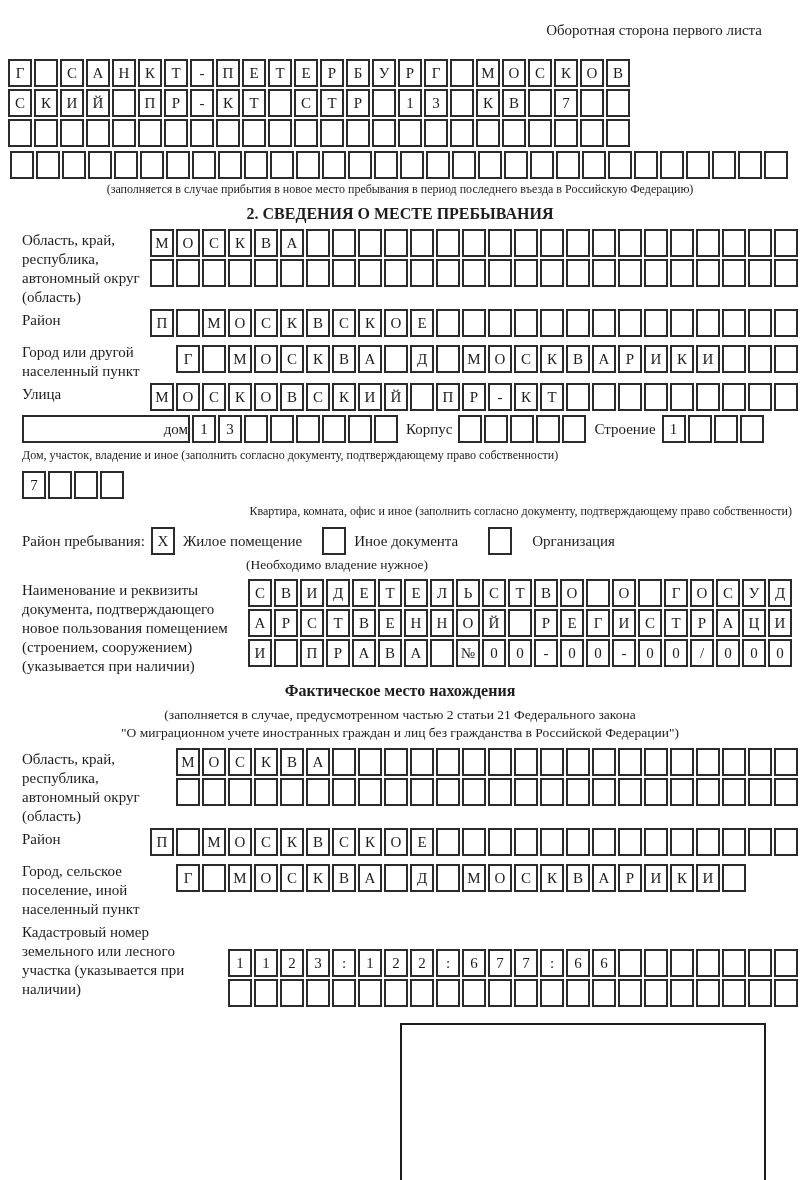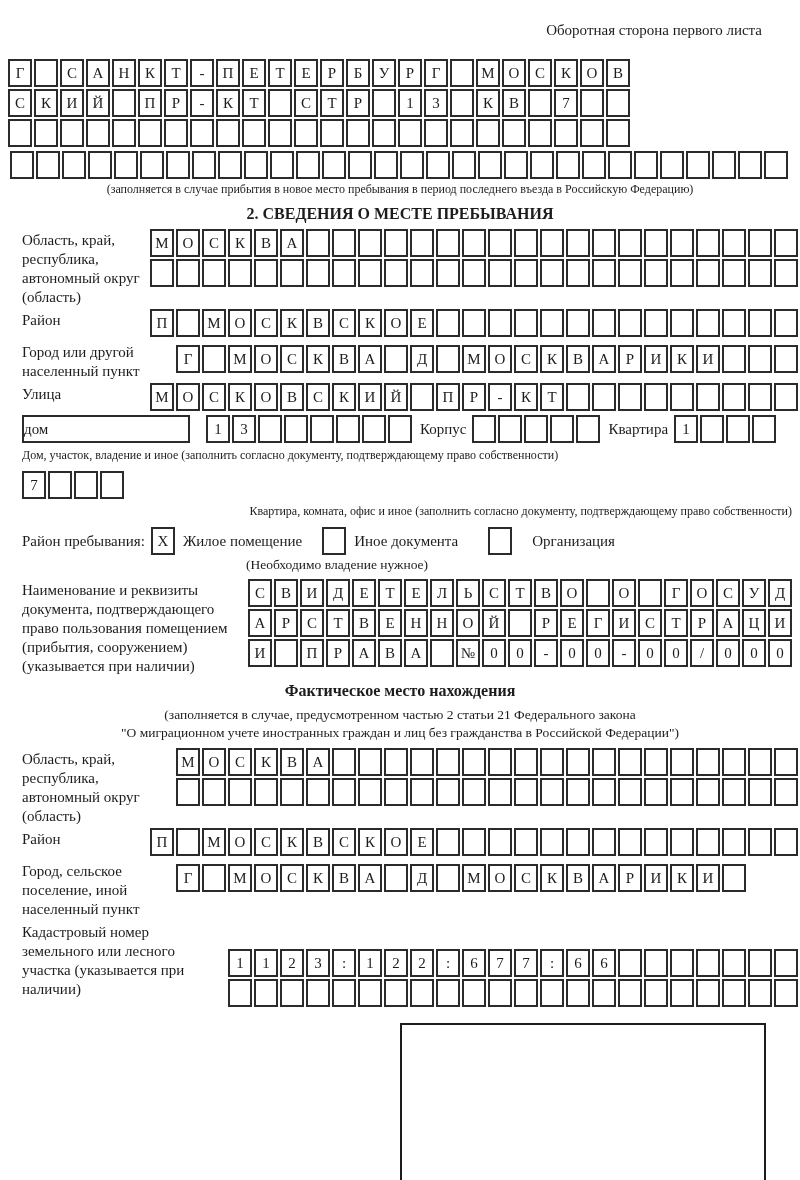--- a/index.html
+++ b/index.html
@@ -15,22 +15,22 @@
   .cellcol { display:flex; flex-direction:column; }
   .cellrow { display:flex; height:28px; margin-bottom:2px; }
   .cell {
     width:24px; height:28px; border:2px solid #2b2b2b; margin-right:2px;
     font-size:15px; line-height:24px; text-align:center; flex:0 0 auto;
     background:#fff;
   }
   .caption { font-size:12px; text-align:center; margin:1px 0 7px 0; line-height:17px; }
   .sec-title { font-size:16px; font-weight:bold; text-align:center; margin:4px 0 6px 0; }
   .wide-box {
-    border:2px solid #2b2b2b; height:28px; text-align:left;
-    font-size:15px; line-height:24px; flex:0 0 auto; margin-right:16px; background:#fff;
+    border:2px solid #2b2b2b; height:28px; text-align:right;
+    font-size:15px; line-height:24px; flex:0 0 auto; margin-right:2px; background:#fff;
   }
   .inline-lbl { font-size:15px; line-height:28px; padding:0 6px; }
   .chk-row { display:flex; align-items:flex-start; margin:4px 0 0 14px; }
   .chk-note { font-size:13.5px; margin:0 0 6px 238px; }
   .fact-note { font-size:13.5px; text-align:center; line-height:18px; }
   .confirm-wrap { margin-top:14px; margin-left:392px; width:384px; }
   .confirm-box { width:366px; height:172px; border:2px solid #1c1c1c; background:#fff; }
   .mb6 { margin-bottom:6px; }
 </style>
 </head>
@@ -321,21 +321,21 @@
       <span class="cell"></span>
     </div>
   <div class="inline-lbl">Корпус</div>
   <div class="cellrow">
       <span class="cell"></span>
       <span class="cell"></span>
       <span class="cell"></span>
       <span class="cell"></span>
       <span class="cell"></span>
     </div>
-  <div class="inline-lbl">Квартира</div>
+  <div class="inline-lbl">Строение</div>
   <div class="cellrow">
       <span class="cell">1</span>
       <span class="cell"></span>
       <span class="cell"></span>
       <span class="cell"></span>
     </div>
 </div>
 <div class="caption" style="text-align:left; padding-left:14px">Дом, участок, владение и иное (заполнить согласно документу, подтверждающему право собственности)</div>
 
 <div class="fr" style="margin-left:14px">
@@ -359,21 +359,21 @@
     </span>
   <span class="inline-lbl">Иное документа</span>
   <span class="cellrow" style="margin-left:24px">
       <span class="cell"></span>
     </span>
   <span class="inline-lbl" style="padding-left:18px">Организация</span>
 </div>
 <div class="chk-note">(Необходимо владение нужное)</div>
 
 <div class="fr mb6">
-  <div class="lbl" style="width:240px">Наименование и реквизиты документа, подтверждающего право пользования помещением (прибытия, сооружением) (указывается при наличии)</div>
+  <div class="lbl" style="width:240px">Наименование и реквизиты документа, подтверждающего новое пользования помещением (строением, сооружением) (указывается при наличии)</div>
   <div class="cellcol">
     <div class="cellrow">
         <span class="cell">С</span>
         <span class="cell">В</span>
         <span class="cell">И</span>
         <span class="cell">Д</span>
         <span class="cell">Е</span>
         <span class="cell">Т</span>
         <span class="cell">Е</span>
         <span class="cell">Л</span>

